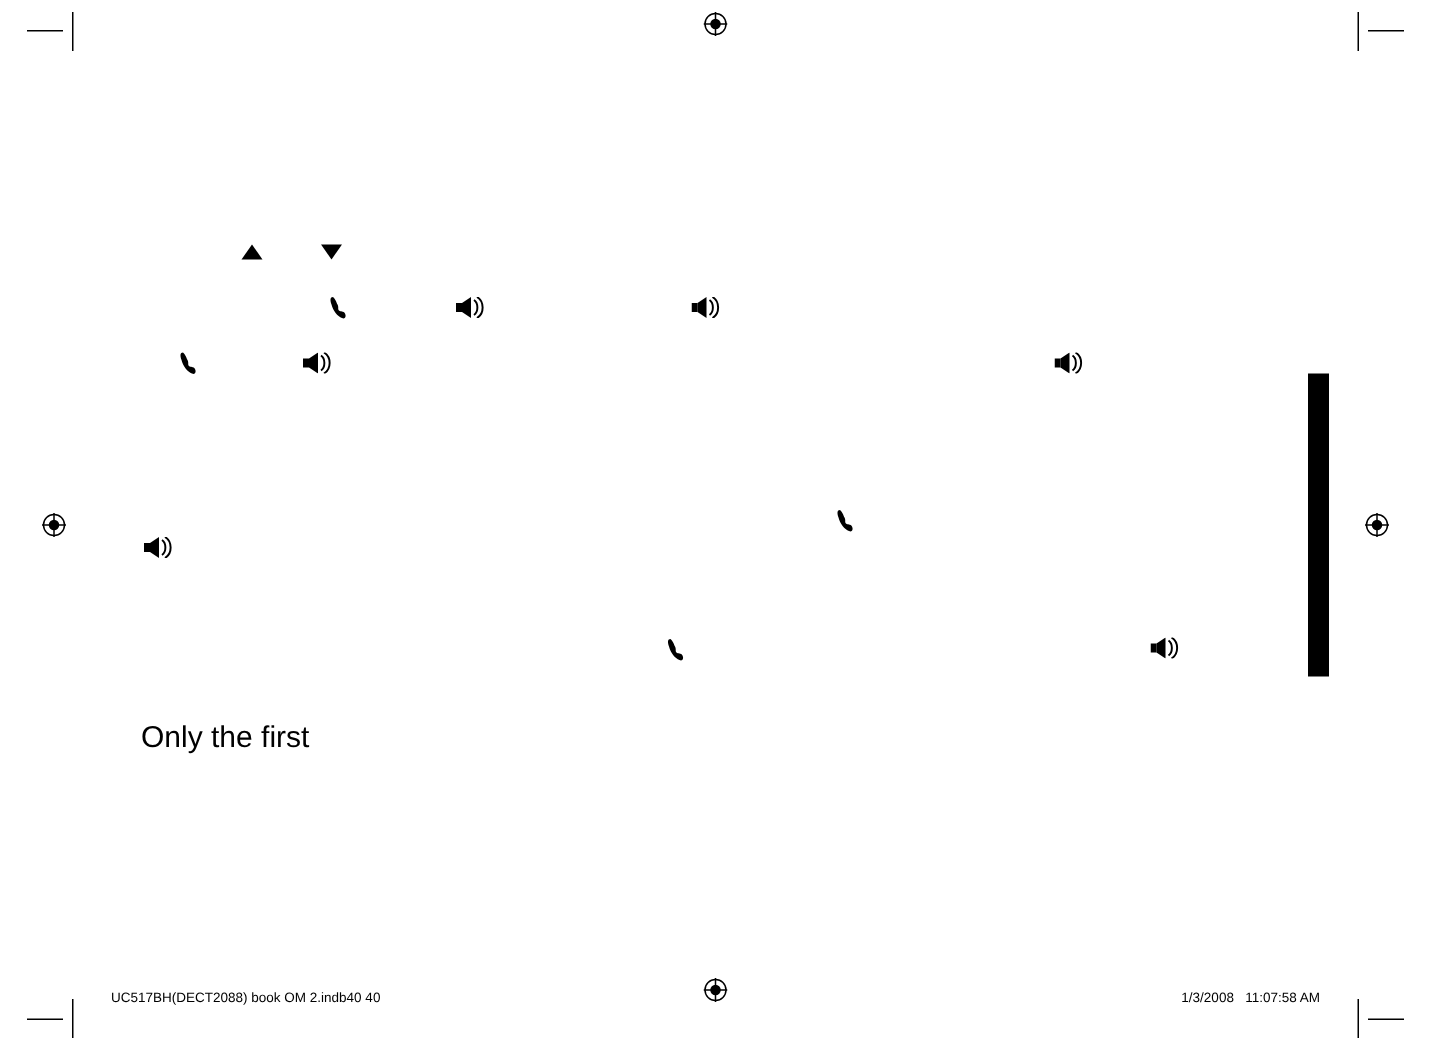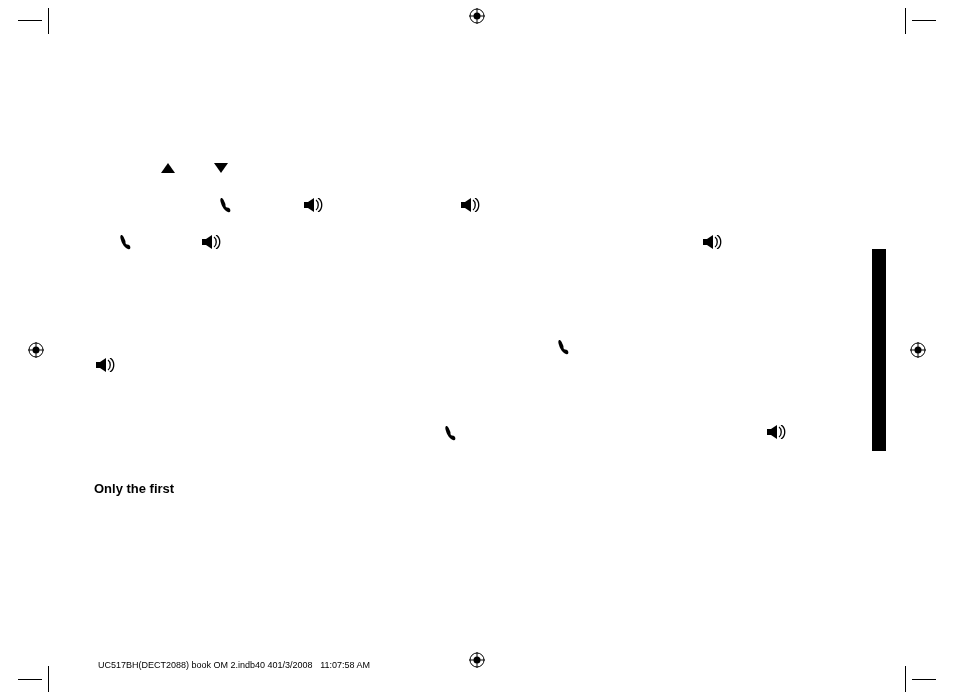--- a/index.html
+++ b/index.html
@@ -75,24 +75,23 @@
       height: 202px;
       background: #000;
     }
     
     .footer {
       position: absolute;
       bottom: 30px;
       left: 74px;
       right: 74px;
       display: flex;
-      justify-content: flex-start;
+      justify-content: space-between;
       font-size: 9px;
       color: #000;
-      margin-left: 24px;
     }
     .footer .right-cluster { white-space: nowrap; }
     
     .content {
       position: absolute;
       inset: 0;
     }
     
     .arrow-up {
       position: absolute;
@@ -121,24 +120,23 @@
       position: absolute;
       width: 20px; height: 14px;
     }
     .speaker svg { width: 20px; height: 14px; }
 
     
     .snippet {
       position: absolute;
       top: 481px;
       left: 94px;
-      font-size: 13px;
+      font-size: 20px;
       color: #000;
       white-space: nowrap;
-      font-weight: bold;
     }
   </style>
 </head>
 <body>
 
 <div class="mark-topleft-h"></div>
 <div class="mark-topleft-v"></div>
 <div class="mark-topright-h"></div>
 <div class="mark-topright-v"></div>
 <div class="mark-botleft-h"></div>

